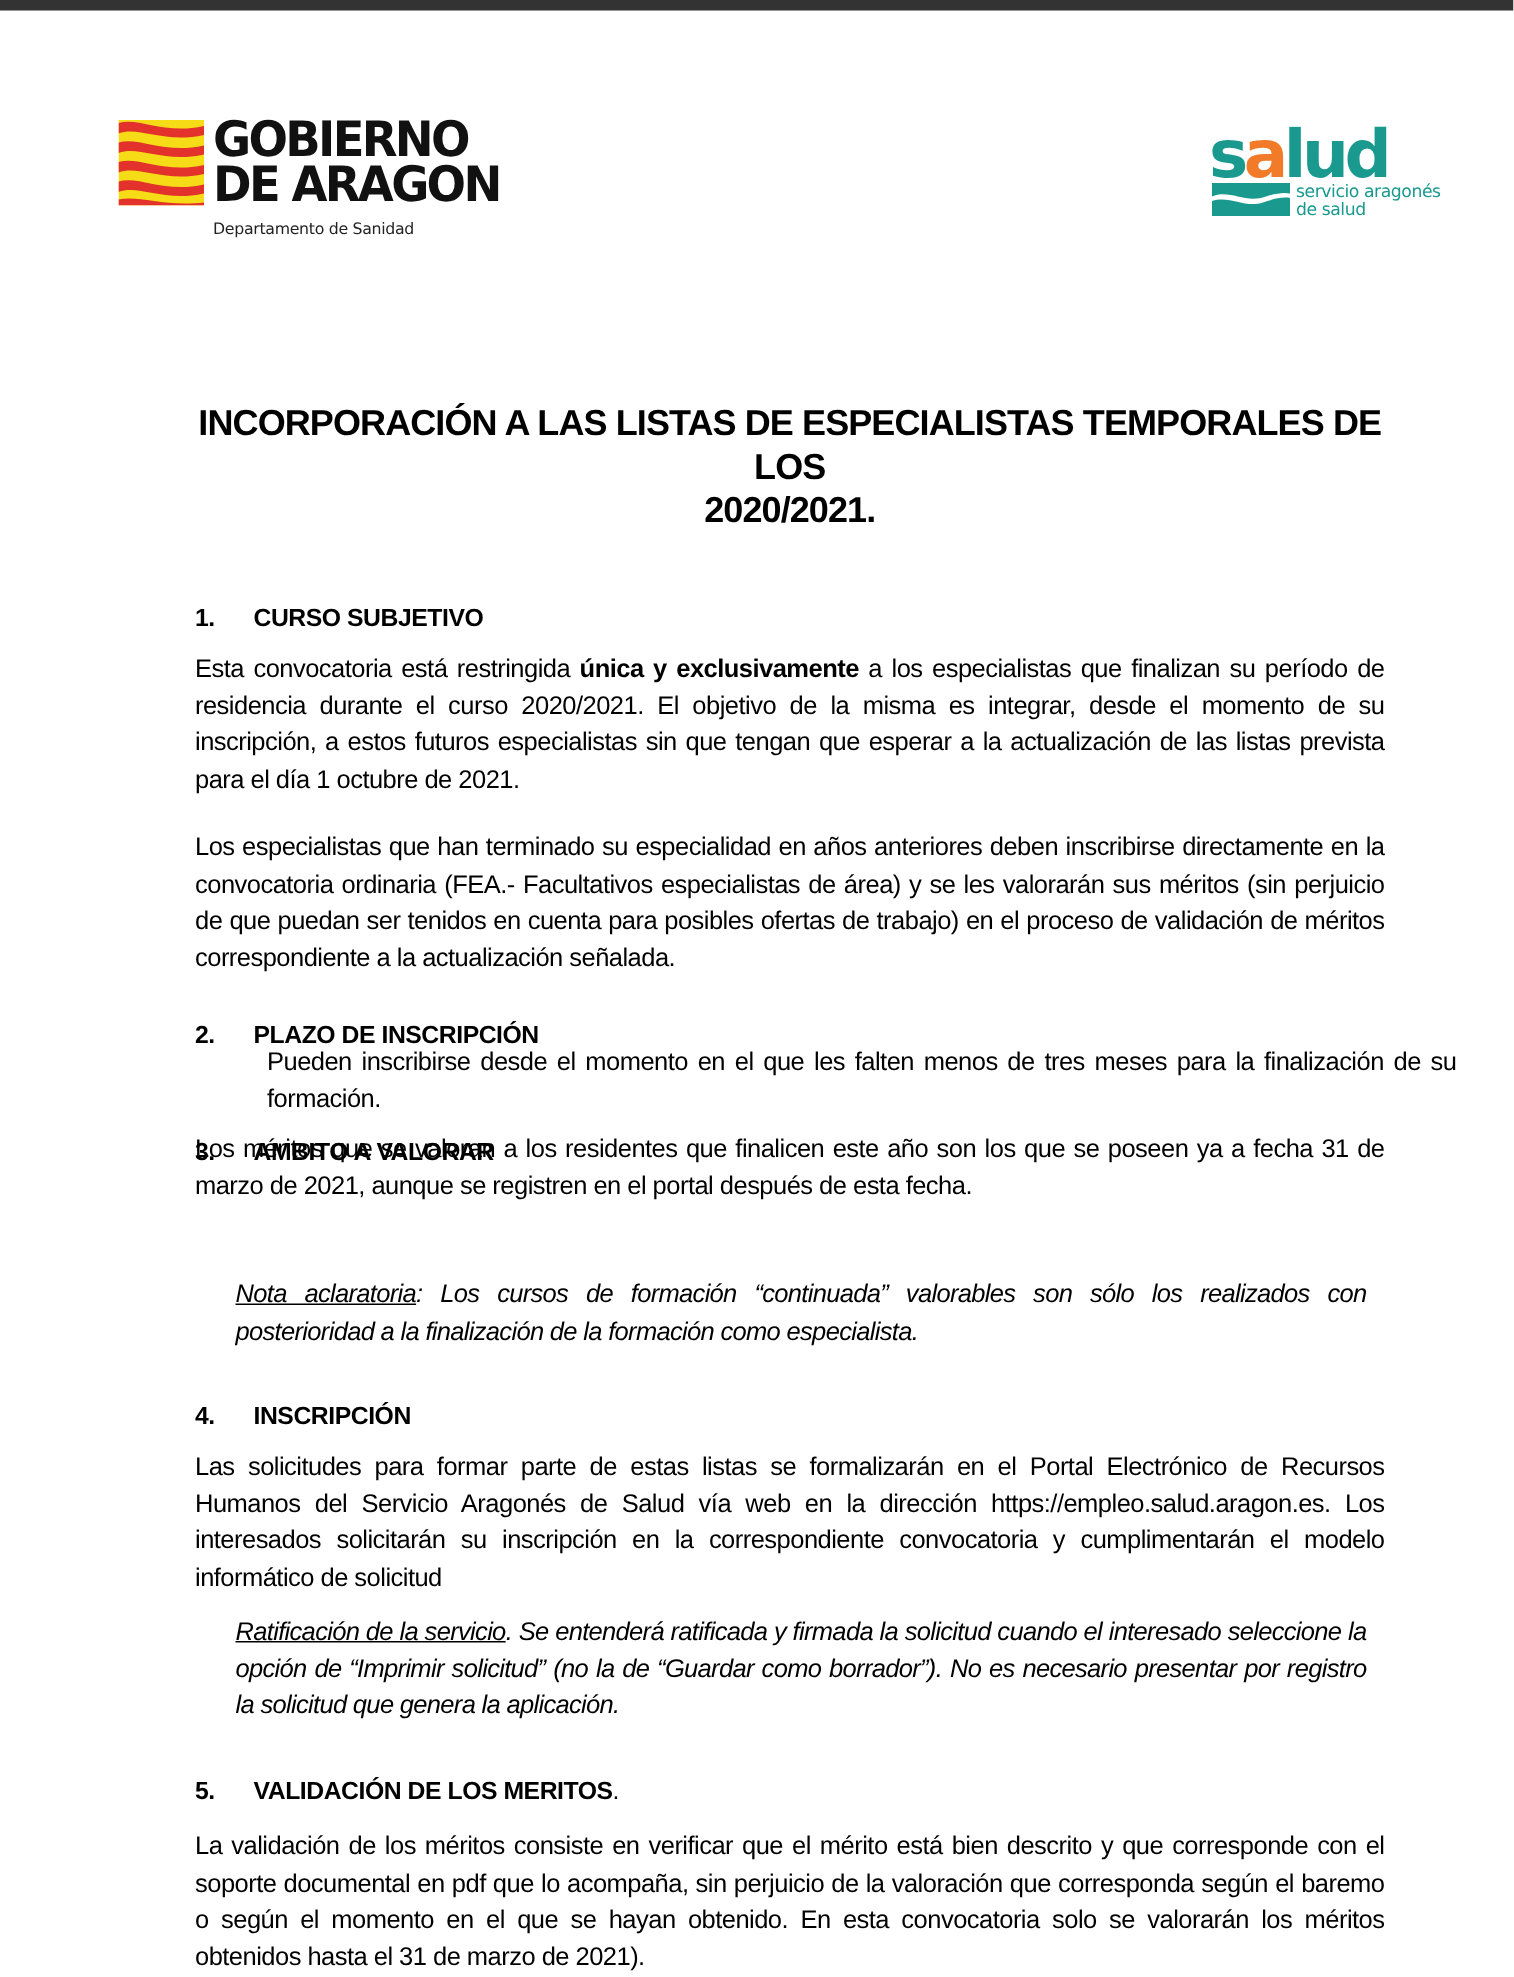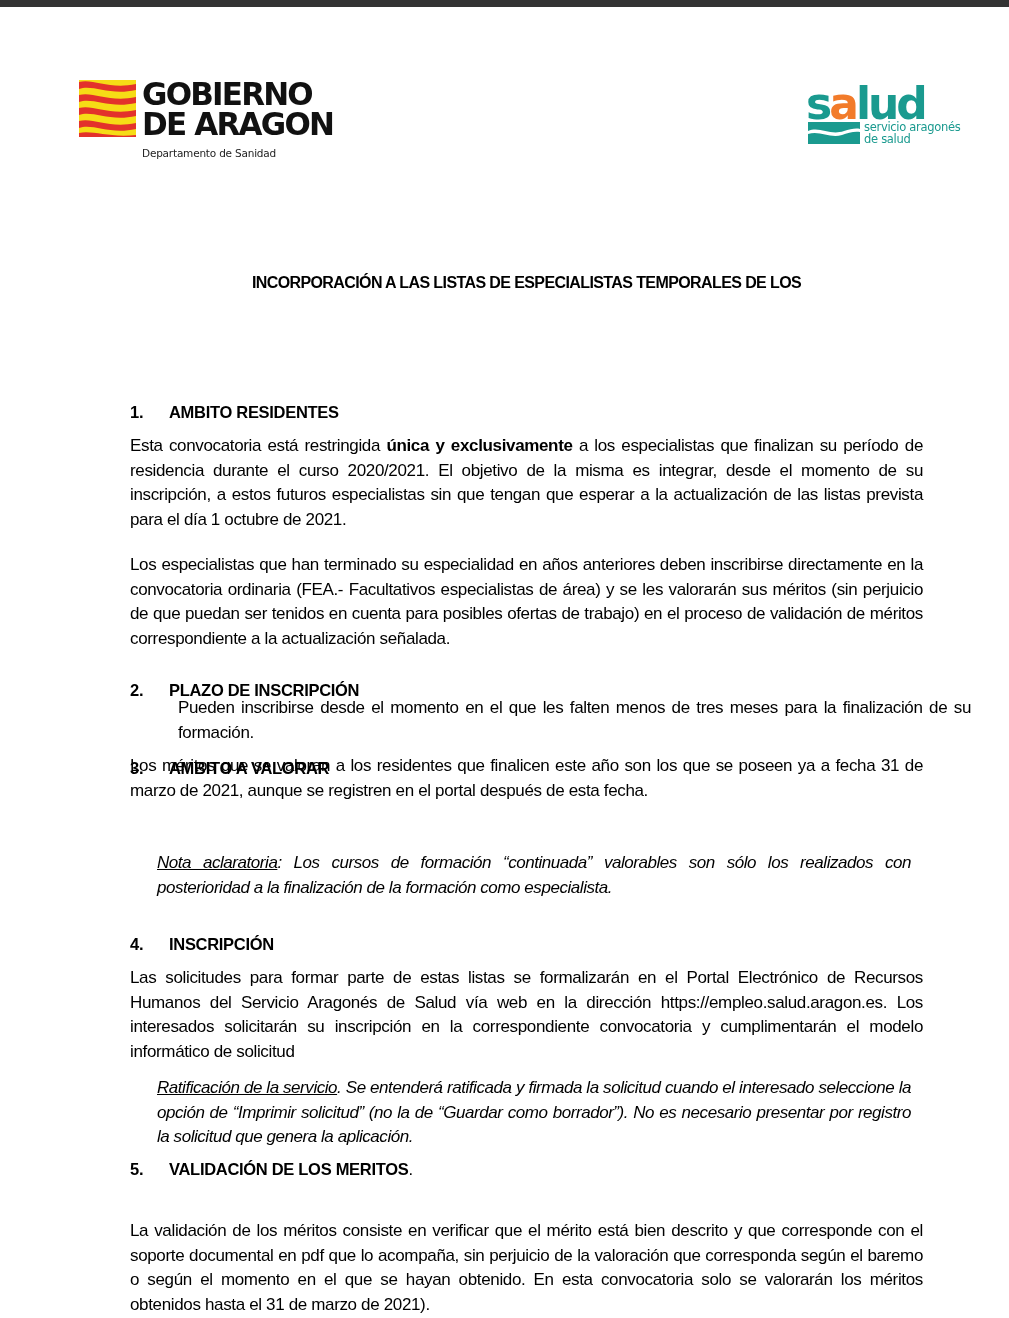--- a/index.html
+++ b/index.html
@@ -18,21 +18,21 @@
     .logo-gda .dept { position: absolute; left: 63px; top: 67px; font-family: "DejaVu Sans", sans-serif; font-size: 10.5px; color: #222; white-space: nowrap; letter-spacing: -0.2px; }
 
     
     .logo-salud { position: absolute; left: 806px; top: 62px; width: 170px; height: 90px; }
     .logo-salud .word { position: absolute; left: 0; top: -8px; font-family: "DejaVu Sans", sans-serif; font-weight: bold; font-size: 44px; letter-spacing: -3px; color: #1a9a8f; line-height: 1; white-space: nowrap; margin-top: 28px; }
     .logo-salud .word .a { color: #f27b2a; }
     .logo-salud .wave { position: absolute; left: 2px; top: 60px; width: 52px; height: 22px; }
     .logo-salud .sub { position: absolute; left: 58px; top: 59px; font-family: "DejaVu Sans", sans-serif; font-size: 11.5px; line-height: 12px; color: #1a9a8f; white-space: nowrap; letter-spacing: -0.3px; }
     .title {
       position: absolute; left: 130px; top: 268px; width: 793px; text-align: center;
-      font-family: "Liberation Sans", sans-serif; font-weight: bold; font-size: 16px; line-height: 29px;
+      font-family: "Liberation Sans", sans-serif; font-weight: bold; font-size: 24px; line-height: 29px;
       letter-spacing: -0.6px; color: #000;
     }
     .heading {
       position: absolute; left: 130px; font-weight: bold; font-size: 16.5px; line-height: 22px; letter-spacing: -0.3px;
     }
     .heading .num { display: inline-block; width: 39px; }
     .para {
       position: absolute; left: 130px; width: 793px; font-size: 17px; line-height: 24.6px;
       text-align: justify; letter-spacing: -0.35px;
     }
@@ -66,24 +66,25 @@
   <div class="word"><span>s</span><span class="a">a</span><span>lud</span></div>
   <svg class="wave" viewBox="0 0 52 22" xmlns="http://www.w3.org/2000/svg">
     <rect x="0" y="0" width="52" height="22" fill="#1a9a8f"></rect>
     <path d="M0 9 C12 4, 22 14, 36 9 C42 7, 48 6, 52 7 L52 10 C46 9, 40 11, 34 13 C22 17, 12 8, 0 12 Z" fill="#ffffff"></path>
   </svg>
   <div class="sub"><span>servicio aragonés</span><br><span>de salud</span></div>
 </div>
 
 <div class="title">
   <div>INCORPORACIÓN A LAS LISTAS DE ESPECIALISTAS TEMPORALES DE LOS</div>
+  <div>2020/2021.</div>
 </div>
 
 <div class="heading" style="top:401px;">
-  <span class="num">1.</span><span>AMBITO RESIDENTES</span>
+  <span class="num">1.</span><span>CURSO SUBJETIVO</span>
 </div>
 <div class="para" style="top:434px;"><span>Esta convocatoria está restringida </span><b>única y exclusivamente</b><span> a los especialistas que finalizan su período de residencia durante el curso 2020/2021. El objetivo de la misma es integrar, desde el momento de su inscripción, a estos futuros especialistas sin que tengan que esperar a la actualización de las listas prevista para el día 1 octubre de 2021.</span></div>
 <div class="para" style="top:553px;">Los especialistas que han terminado su especialidad en años anteriores deben inscribirse directamente en la convocatoria ordinaria (FEA.- Facultativos especialistas de área) y se les valorarán sus méritos (sin perjuicio de que puedan ser tenidos en cuenta para posibles ofertas de trabajo) en el proceso de validación de méritos correspondiente a la actualización señalada.</div>
 
 <div class="heading" style="top:663px;margin-top:16px;">
   <span class="num">2.</span><span>PLAZO DE INSCRIPCIÓN</span>
 </div>
 <div class="para" style="top:696px;margin-left:48px;">Pueden inscribirse desde el momento en el que les falten menos de tres meses para la finalización de su formación.</div>
 
 <div class="heading" style="top:757px;">
@@ -91,16 +92,16 @@
 </div>
 <div class="para" style="top:754px;">Los méritos que se valoran a los residentes que finalicen este año son los que se poseen ya a fecha 31 de marzo de 2021, aunque se registren en el portal después de esta fecha.</div>
 <div class="note" style="top:851px;"><span class="u">Nota aclaratoria</span><span>: Los cursos de formación “continuada” valorables son sólo los realizados con posterioridad a la finalización de la formación como especialista.</span></div>
 
 <div class="heading" style="top:933px;">
   <span class="num">4.</span><span>INSCRIPCIÓN</span>
 </div>
 <div class="para" style="top:966px;">Las solicitudes para formar parte de estas listas se formalizarán en el Portal Electrónico de Recursos Humanos del Servicio Aragonés de Salud vía web en la dirección https://empleo.salud.aragon.es. Los interesados solicitarán su inscripción en la correspondiente convocatoria y cumplimentarán el modelo informático de solicitud</div>
 <div class="note" style="top:1076px;"><span class="u">Ratificación de la servicio</span><span>. Se entenderá ratificada y firmada la solicitud cuando el interesado seleccione la opción de “Imprimir solicitud” (no la de “Guardar como borrador”). No es necesario presentar por registro la solicitud que genera la aplicación.</span></div>
 
-<div class="heading" style="top:1158px;">
+<div class="heading" style="top:1183px;">
   <span class="num">5.</span><span>VALIDACIÓN DE LOS MERITOS</span><span style="font-weight:normal">.</span>
 </div>
 <div class="para" style="top:1219px;">La validación de los méritos consiste en verificar que el mérito está bien descrito y que corresponde con el soporte documental en pdf que lo acompaña, sin perjuicio de la valoración que corresponda según el baremo o según el momento en el que se hayan obtenido. En esta convocatoria solo se valorarán los méritos obtenidos hasta el 31 de marzo de 2021).</div>
 
 </body></html>

